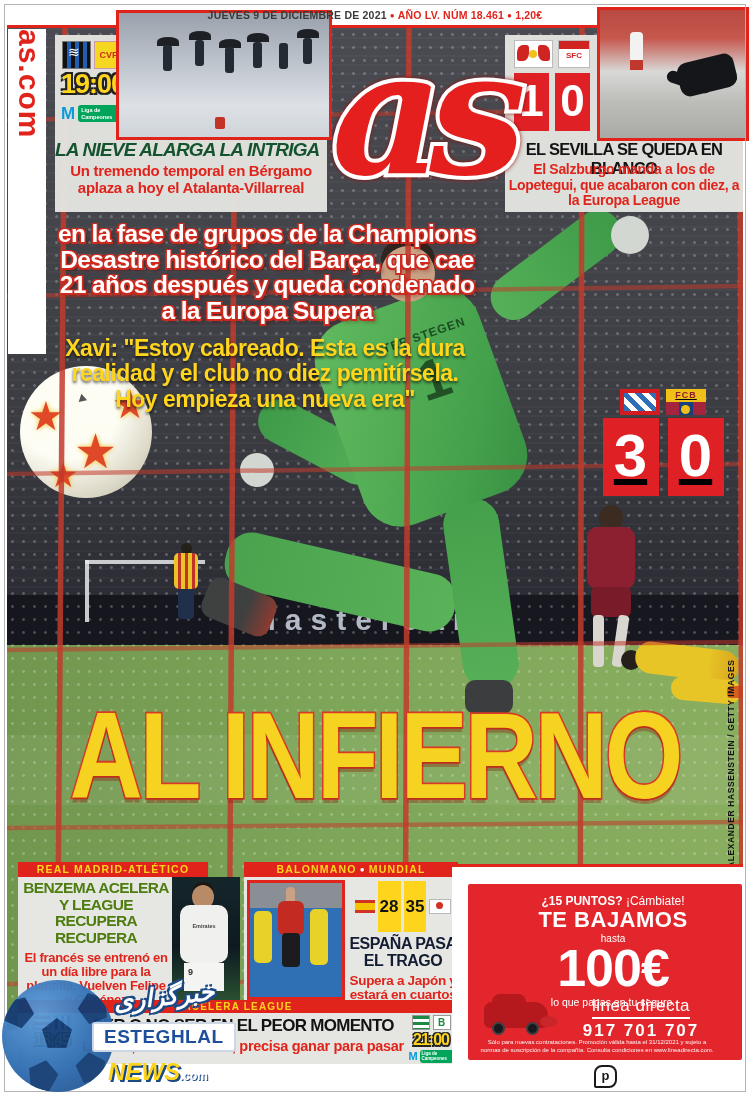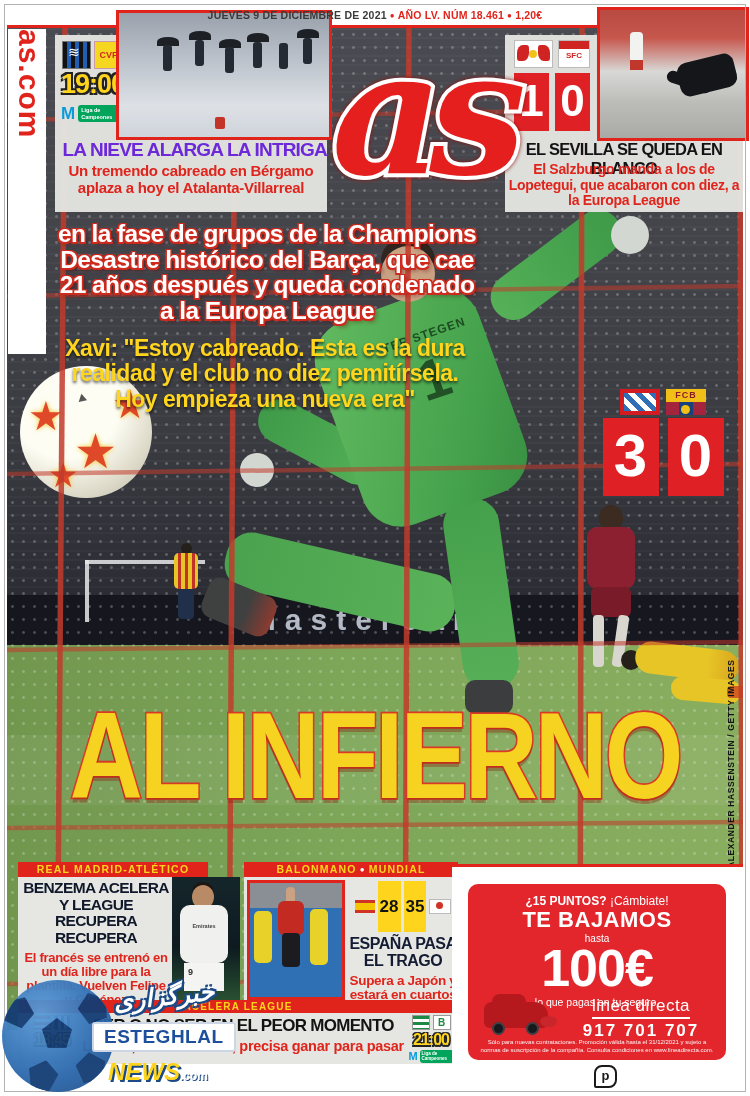--- a/index.html
+++ b/index.html
@@ -97,21 +97,21 @@
      text-shadow:0 2px 3px rgba(0,0,0,.65);}
   .al-inf{left:0;top:694px;width:750px;z-index:4;text-align:center;color:#f6d321;
      font-size:101px;font-weight:bold;letter-spacing:-3px;line-height:1;
      -webkit-text-stroke:3px #d93a24;paint-order:stroke fill;
      transform:scaleY(1.22);transform-origin:top center;
      text-shadow:0 4px 0 rgba(140,25,8,.35);white-space:nowrap;}
   .credit{left:726px;top:608px;height:260px;z-index:4;writing-mode:vertical-rl;
      transform:rotate(180deg);font-size:8.5px;font-weight:bold;color:#141414;letter-spacing:.6px;}
 
   
-  .sb{left:598px;top:389px;width:130px;z-index:3;}
+  .sb{left:598px;top:389px;width:130px;z-index:3;text-decoration:underline;}
   .sb .badges{display:flex;gap:6px;justify-content:center;margin-bottom:3px;}
   .badge-bayern{width:40px;height:26px;border:4px solid #d21c22;box-sizing:border-box;background:
      repeating-linear-gradient(45deg,#2f6fb8 0 5px,#fff 5px 10px);}
   .badge-fcb{width:40px;height:26px;display:flex;flex-direction:column;overflow:hidden;}
   .badge-fcb .top{height:13px;background:#f0c018;color:#8c1b2e;font-size:9px;font-weight:bold;
      text-align:center;line-height:13px;letter-spacing:1px;}
   .badge-fcb .bot{height:13px;background:linear-gradient(90deg,#a3243c 0 32%,#17407c 32% 68%,#a3243c 68%);position:relative;}
   .badge-fcb .bot:after{content:"";position:absolute;left:15px;top:3px;width:9px;height:9px;border-radius:50%;background:#f0c018;}
   .sb .nums{display:flex;gap:9px;justify-content:center;}
   .sb .num{width:56px;height:78px;background:#df2126;color:#fff;font-size:60px;font-weight:bold;
@@ -142,22 +142,22 @@
      letter-spacing:-1px;text-shadow:-2px -2px 0 #222,2px -2px 0 #222,-2px 2px 0 #222,2px 2px 0 #222;}
   .mov-row{position:absolute;left:6px;top:70px;display:flex;align-items:center;gap:3px;}
   .movistar{color:#0a9bdb;font-size:17px;font-weight:bold;line-height:1;}
   .liga-badge{background:#00a45a;color:#fff;border-radius:3px;width:42px;padding:2px 3px;
      font-size:5.5px;font-weight:bold;line-height:1.2;text-align:left;}
   .photo-tl{left:116px;top:10px;width:210px;height:124px;border:3px solid #e0241c;z-index:6;overflow:hidden;
      background:linear-gradient(180deg,#99a1ac 0%,#c2c8d0 45%,#dde1e6 75%,#cfd4da 100%);}
   .fig{position:absolute;width:9px;height:26px;background:#242a31;border-radius:3px;}
   .umb{position:absolute;width:22px;height:9px;background:#1d2126;border-radius:50% 50% 0 0;}
   .photo-tl .crest{position:absolute;left:96px;top:104px;width:10px;height:12px;background:#c43327;border-radius:2px;}
-  .tl-headline{position:absolute;left:0;top:104px;width:100%;text-align:right;color:#6d28d9;
-     font-size:19px;font-weight:bold;letter-spacing:-.8px;}
+  .tl-headline{position:absolute;left:0;top:104px;width:100%;text-align:left;color:#14532d;
+     font-size:19px;font-weight:bold;letter-spacing:-.8px;font-style:italic;}
   .tl-sub{position:absolute;left:4px;top:128px;width:264px;text-align:center;color:#e0241c;
      font-size:15px;font-weight:bold;line-height:1.1;letter-spacing:-.3px;}
 
   
   .panel-tr{left:505px;top:35px;width:238px;height:177px;}
   .tr-badges{position:absolute;left:9px;top:5px;display:flex;gap:5px;}
   .badge-salzburg{width:37px;height:26px;background:#fff;border:1px solid #bbb;position:relative;overflow:hidden;}
   .badge-salzburg:before,.badge-salzburg:after{content:"";position:absolute;top:4px;width:12px;height:16px;
      background:#d02423;border-radius:50% 20% 50% 20%;}
   .badge-salzburg:before{left:2px;} .badge-salzburg:after{right:2px;transform:scaleX(-1);}
@@ -182,21 +182,21 @@
   .tr-sub{position:absolute;left:3px;top:127px;width:232px;text-align:center;color:#e0241c;
      font-size:14px;font-weight:bold;line-height:1.12;letter-spacing:-.3px;}
 
   
   .kicker{height:15px;background:#e0241c;color:#ffd41d;font-size:10.5px;font-weight:bold;
      text-align:center;line-height:15px;letter-spacing:1.2px;}
   .kicker .wdot{color:#fff;font-size:8px;vertical-align:1px;padding:0 3px;}
   .box-rm{left:18px;top:862px;width:190px;height:142px;z-index:5;background:#e6e7e2;}
   .rm-body{position:absolute;left:0;top:15px;width:222px;height:127px;display:flex;}
   .rm-text{width:154px;padding:3px 2px 0 4px;box-sizing:border-box;}
-  .rm-h{color:#0f172a;font-size:15.5px;font-weight:bold;text-align:center;line-height:1.07;letter-spacing:-.6px;}
+  .rm-h{color:#4d7c0f;font-size:15.5px;font-weight:bold;text-align:center;line-height:1.07;letter-spacing:-.6px;}
   .rm-s{color:#e0241c;font-size:13px;font-weight:bold;text-align:center;line-height:1.08;margin-top:5px;letter-spacing:-.3px;}
   .rm-photo{position:relative;flex:1;background:linear-gradient(180deg,#15262b 0%,#0e1a20 55%,#1d3a2a 80%,#2c5434 100%);overflow:hidden;}
   .rm-photo .head{position:absolute;left:20px;top:8px;width:22px;height:24px;border-radius:50%;background:#b98a66;}
   .rm-photo .hair{position:absolute;left:20px;top:5px;width:22px;height:10px;border-radius:10px 10px 0 0;background:#1c1713;}
   .rm-photo .shirt{position:absolute;left:8px;top:28px;width:48px;height:58px;border-radius:10px;background:#f0f0ee;}
   .rm-photo .spon{position:absolute;left:12px;top:46px;width:40px;text-align:center;color:#444;
      font-size:5.5px;font-weight:bold;}
   .rm-photo .shorts{position:absolute;left:12px;top:86px;width:40px;height:28px;background:#f4f4f2;}
   .rm-photo .num9{position:absolute;left:16px;top:90px;color:#333;font-size:9px;font-weight:bold;}
   .box-hb{left:244px;top:862px;width:214px;height:142px;z-index:5;background:#e6e7e2;}
@@ -234,22 +234,22 @@
   .mini-bet:after{content:"B";position:absolute;left:0;top:0;width:16px;text-align:center;
      color:#1d8a44;font-size:10px;font-weight:bold;line-height:13px;}
   .st-time{font-size:16px;font-weight:bold;color:#ffd41d;text-align:center;letter-spacing:-1px;
      text-shadow:-1.5px -1.5px 0 #222,1.5px -1.5px 0 #222,-1.5px 1.5px 0 #222,1.5px 1.5px 0 #222;margin-top:1px;}
   .st-mov{display:flex;gap:2px;justify-content:center;align-items:center;margin-top:1px;}
   .st-mov .movistar{font-size:11px;}
   .st-mov .liga-badge{width:30px;font-size:4.5px;padding:1px 2px;}
 
   
   .ad-area{left:452px;top:864px;width:291px;height:224px;background:#fff;border-top:3px solid #e0241c;z-index:5;}
-  .ad-box{position:absolute;left:16px;top:17px;width:258px;height:176px;background:#e2262c;border-radius:10px;
-     color:#fff;text-align:center;overflow:hidden;}
+  .ad-box{position:absolute;left:16px;top:17px;width:258px;height:176px;background:#e2262c;border-radius:2px;
+     color:#fff;text-align:center;overflow:hidden;padding-left:16px;}
   .ad-l1{margin-top:10px;font-size:12px;}
   .ad-l1 .q{font-weight:bold;} .ad-l1 .c{font-weight:normal;}
   .ad-l2{font-size:22px;font-weight:bold;letter-spacing:.5px;line-height:1.1;}
   .ad-l3{font-size:10px;margin-top:1px;}
   .ad-amt{font-size:52px;font-weight:bold;line-height:.95;letter-spacing:-1px;}
   .ad-l4{font-size:10.5px;margin-top:2px;}
   .ad-car{position:absolute;left:16px;top:110px;width:74px;height:42px;}
   .ad-car .body{position:absolute;left:0;top:8px;width:64px;height:26px;background:#b5191e;border-radius:8px 14px 6px 6px;}
   .ad-car .cab{position:absolute;left:8px;top:0;width:34px;height:14px;background:#b5191e;border-radius:8px 8px 0 0;}
   .ad-car .w1,.ad-car .w2{position:absolute;top:28px;width:13px;height:13px;border-radius:50%;background:#17191c;border:2px solid #3c3f44;box-sizing:border-box;}
@@ -358,21 +358,21 @@
       <line x1="0" y1="622" x2="736" y2="614"></line>
       <line x1="0" y1="800" x2="736" y2="794"></line>
       <line x1="0" y1="956" x2="736" y2="950"></line>
     </g>
   </svg>
 
   <div class="abs deck">
     <div>en la fase de grupos de la Champions</div>
     <div>Desastre histórico del Barça, que cae</div>
     <div>21 años después y queda condenado</div>
-    <div>a la Europa League</div>
+    <div>a la Europa Supera</div>
   </div>
   <div class="abs quote">
     <div>Xavi: "Estoy cabreado. Esta es la dura</div>
     <div>realidad y el club no diez pemitírsela.</div>
     <div>Hoy empieza una nueva era"</div>
   </div>
 
   <div class="abs sb">
     <div class="badges">
       <div class="badge-bayern"></div>
@@ -399,21 +399,21 @@
     <div class="tl-badges">
       <div class="badge-atalanta"></div>
       <div class="badge-villarreal">CVF</div>
     </div>
     <div class="tl-time">19:00</div>
     <div class="mov-row">
       <span class="movistar">M</span>
       <span class="liga-badge">Liga de Campeones</span>
     </div>
     <div class="tl-headline">LA NIEVE ALARGA LA INTRIGA</div>
-    <div class="tl-sub">Un tremendo cabreado en Bérgamo aplaza a hoy el Atalanta-Villarreal</div>
+    <div class="tl-sub">Un tremendo temporal en Bérgamo aplaza a hoy el Atalanta-Villarreal</div>
   </div>
   <div class="abs photo-tl">
     <span class="umb" style="left:38px;top:24px;"></span>
       <span class="fig" style="left:44px;top:32px;"></span>
     <span class="umb" style="left:70px;top:18px;"></span>
       <span class="fig" style="left:76px;top:27px;"></span>
     <span class="umb" style="left:100px;top:26px;"></span>
       <span class="fig" style="left:106px;top:34px;"></span>
     <span class="umb" style="left:128px;top:20px;"></span>
       <span class="fig" style="left:134px;top:29px;"></span>

